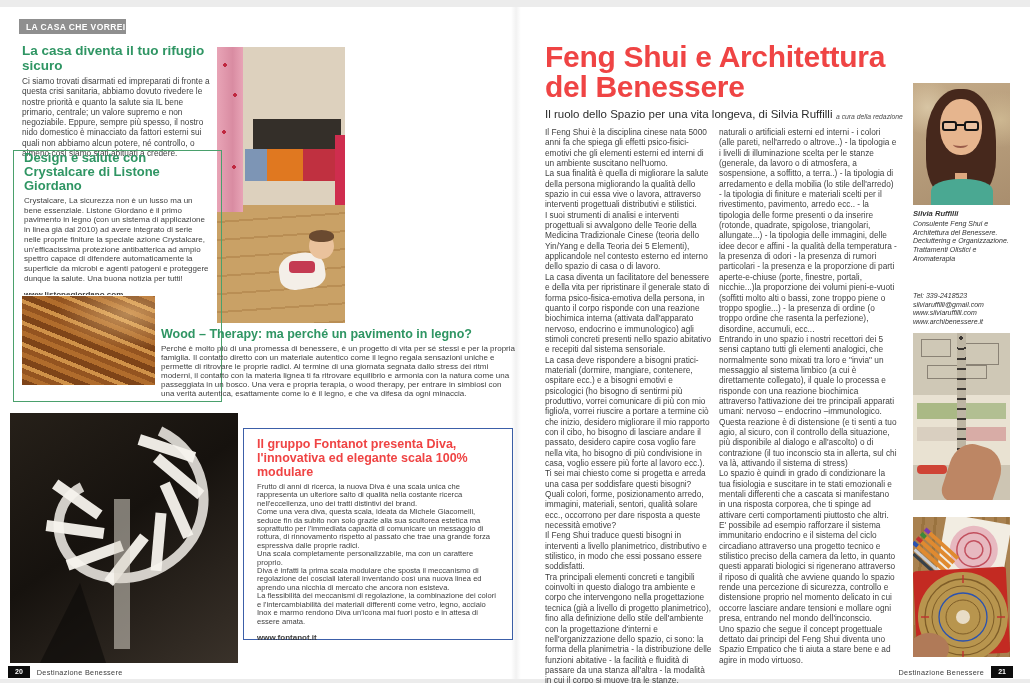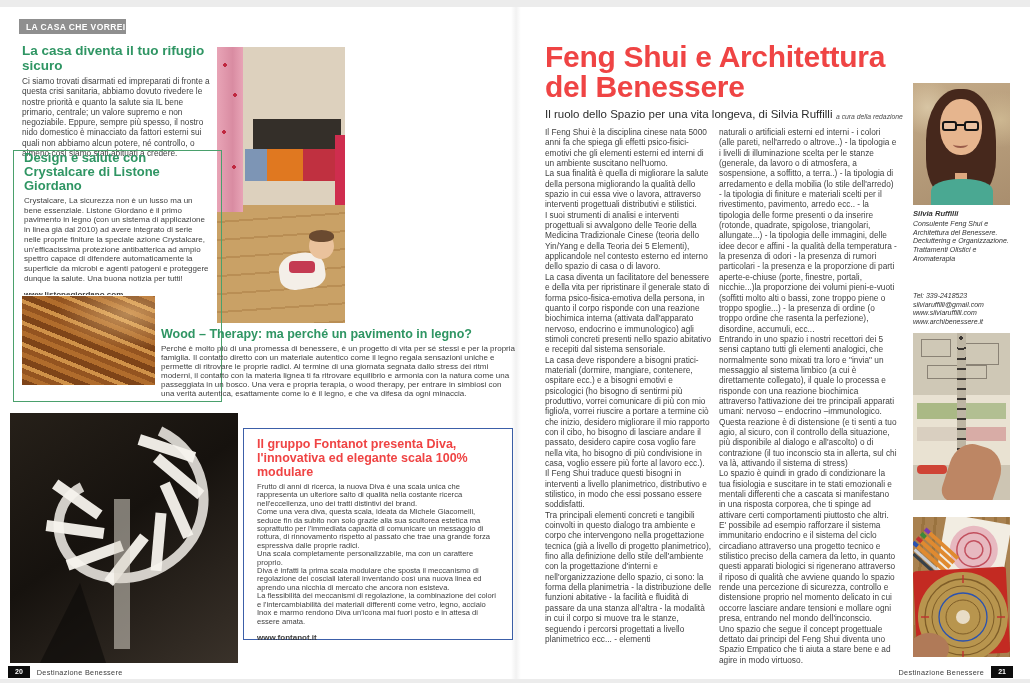--- a/index.html
+++ b/index.html
@@ -211,20 +211,22 @@
   <div class="feature-subtitle">Il ruolo dello Spazio per una vita longeva, di Silvia Ruffilli</div>
   <div class="editorial-note">a cura della redazione</div>
 
   <div class="cols">
     <div class="col col1">
       <p>Il Feng Shui è la disciplina cinese nata 5000 anni fa che spiega gli effetti psico-fisici-emotivi che gli elementi esterni ed interni di un ambiente suscitano nell'uomo.</p>
       <p>La sua finalità è quella di migliorare la salute della persona migliorando la qualità dello spazio in cui essa vive o lavora, attraverso interventi progettuali distributivi e stilistici.</p>
       <p>I suoi strumenti di analisi e interventi progettuali si avvalgono delle Teorie della Medicina Tradizionale Cinese (teoria dello Yin/Yang e della Teoria dei 5 Elementi), applicandole nel contesto esterno ed interno dello spazio di casa o di lavoro.</p>
       <p>La casa diventa un facilitatore del benessere e della vita per ripristinare il generale stato di forma psico-fisica-emotiva della persona, in quanto il corpo risponde con una reazione biochimica interna (attivata dall'apparato nervoso, endocrino e immunologico) agli stimoli concreti presenti nello spazio abitativo e recepiti dal sistema sensoriale.</p>
       <p>La casa deve rispondere a bisogni pratici-materiali (dormire, mangiare, contenere, ospitare ecc.) e a bisogni emotivi e psicologici (ho bisogno di sentirmi più produttivo, vorrei comunicare di più con mio figlio/a, vorrei riuscire a portare a termine ciò che inizio, desidero migliorare il mio rapporto con il cibo, ho bisogno di lasciare andare il passato, desidero capire cosa voglio fare nella vita, ho bisogno di più condivisione in casa, voglio essere più forte al lavoro ecc.).</p>
+      <p>Ti sei mai chiesto come si progetta e arreda una casa per soddisfare questi bisogni?</p>
+      <p>Quali colori, forme, posizionamento arredo, immagini, materiali, sentori, qualità solare ecc., occorrono per dare risposta a queste necessità emotive?</p>
       <p>Il Feng Shui traduce questi bisogni in interventi a livello planimetrico, distributivo e stilistico, in modo che essi possano essere soddisfatti.</p>
       <p>Tra principali elementi concreti e tangibili coinvolti in questo dialogo tra ambiente e corpo che intervengono nella progettazione tecnica (già a livello di progetto planimetrico), fino alla definizione dello stile dell'ambiente con la progettazione d'interni e nell'organizzazione dello spazio, ci sono: la forma della planimetria - la distribuzione delle funzioni abitative - la facilità e fluidità di passare da una stanza all'altra - la modalità in cui il corpo si muove tra le stanze, seguendo i percorsi progettati a livello planimetrico ecc... - elementi</p>
     </div>
     <div class="col col2">
       <p>naturali o artificiali esterni ed interni - i colori (alle pareti, nell'arredo o altrove..) - la tipologia e i livelli di illuminazione scelta per le stanze (generale, da lavoro o di atmosfera, a sospensione, a soffitto, a terra..) - la tipologia di arredamento e della mobilia (lo stile dell'arredo) - la tipologia di finiture e materiali scelti per il rivestimento, pavimento, arredo ecc.. - la tipologia delle forme presenti o da inserire (rotonde, quadrate, spigolose, triangolari, allungate...) - la tipologia delle immagini, delle idee decor e affini - la qualità della temperatura - la presenza di odori - la presenza di rumori particolari - la presenza e la proporzione di parti aperte-e-chiuse (porte, finestre, portali, nicchie...)la proporzione dei volumi pieni-e-vuoti (soffitti molto alti o bassi, zone troppo piene o troppo spoglie...) - la presenza di ordine (o troppo ordine che rasenta la perfezione), disordine, accumuli, ecc...</p>
       <p>Entrando in uno spazio i nostri recettori dei 5 sensi captano tutti gli elementi analogici, che normalmente sono mixati tra loro e "invia" un messaggio al sistema limbico (a cui è direttamente collegato), il quale lo processa e risponde con una reazione biochimica attraverso l'attivazione dei tre principali apparati umani: nervoso – endocrino –immunologico. Questa reazione è di distensione (e ti senti a tuo agio, al sicuro, con il controllo della situazione, più disponibile al dialogo e all'ascolto) o di contrazione (il tuo inconscio sta in allerta, sul chi va là, attivando il sistema di stress)</p>
       <p>Lo spazio è quindi in grado di condizionare la tua fisiologia e suscitare in te stati emozionali e mentali differenti che a cascata si manifestano in una risposta corporea, che ti spinge ad attivare certi comportamenti piuttosto che altri.</p>
       <p>E' possibile ad esempio rafforzare il sistema immunitario endocrino e il sistema del ciclo circadiano attraverso una progetto tecnico e stilistico preciso della camera da letto, in quanto questi apparati biologici si rigenerano attraverso il riposo di qualità che avviene quando lo spazio rende una percezione di sicurezza, controllo e distensione proprio nel momento delicato in cui occorre lasciare andare tensioni e mollare ogni presa, entrando nel mondo dell'inconscio.</p>
       <p>Uno spazio che segue il concept progettuale dettato dai principi del Feng Shui diventa uno Spazio Empatico che ti aiuta a stare bene e ad agire in modo virtuoso.</p>
     </div>

